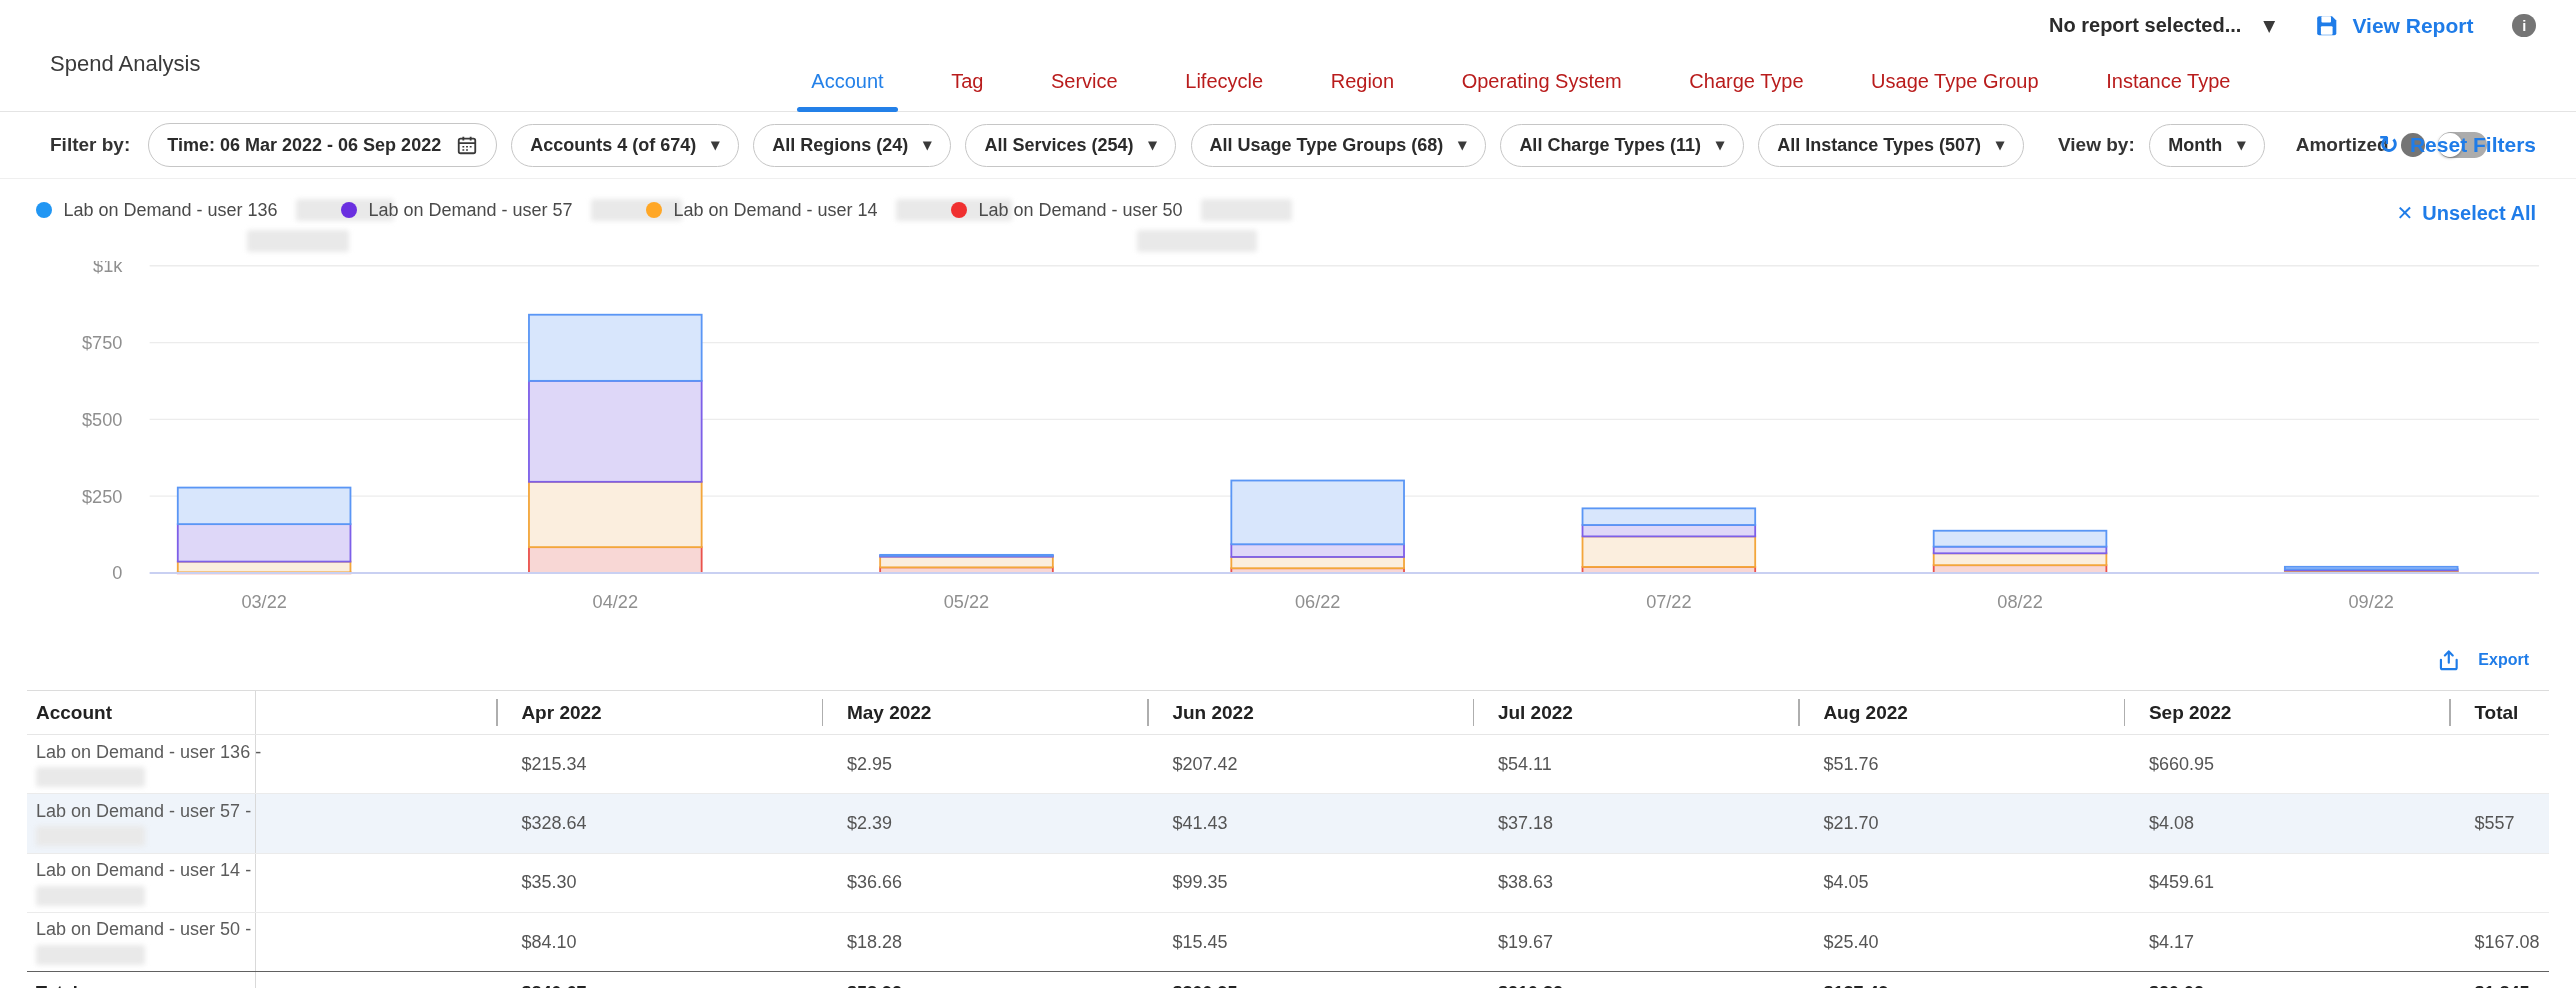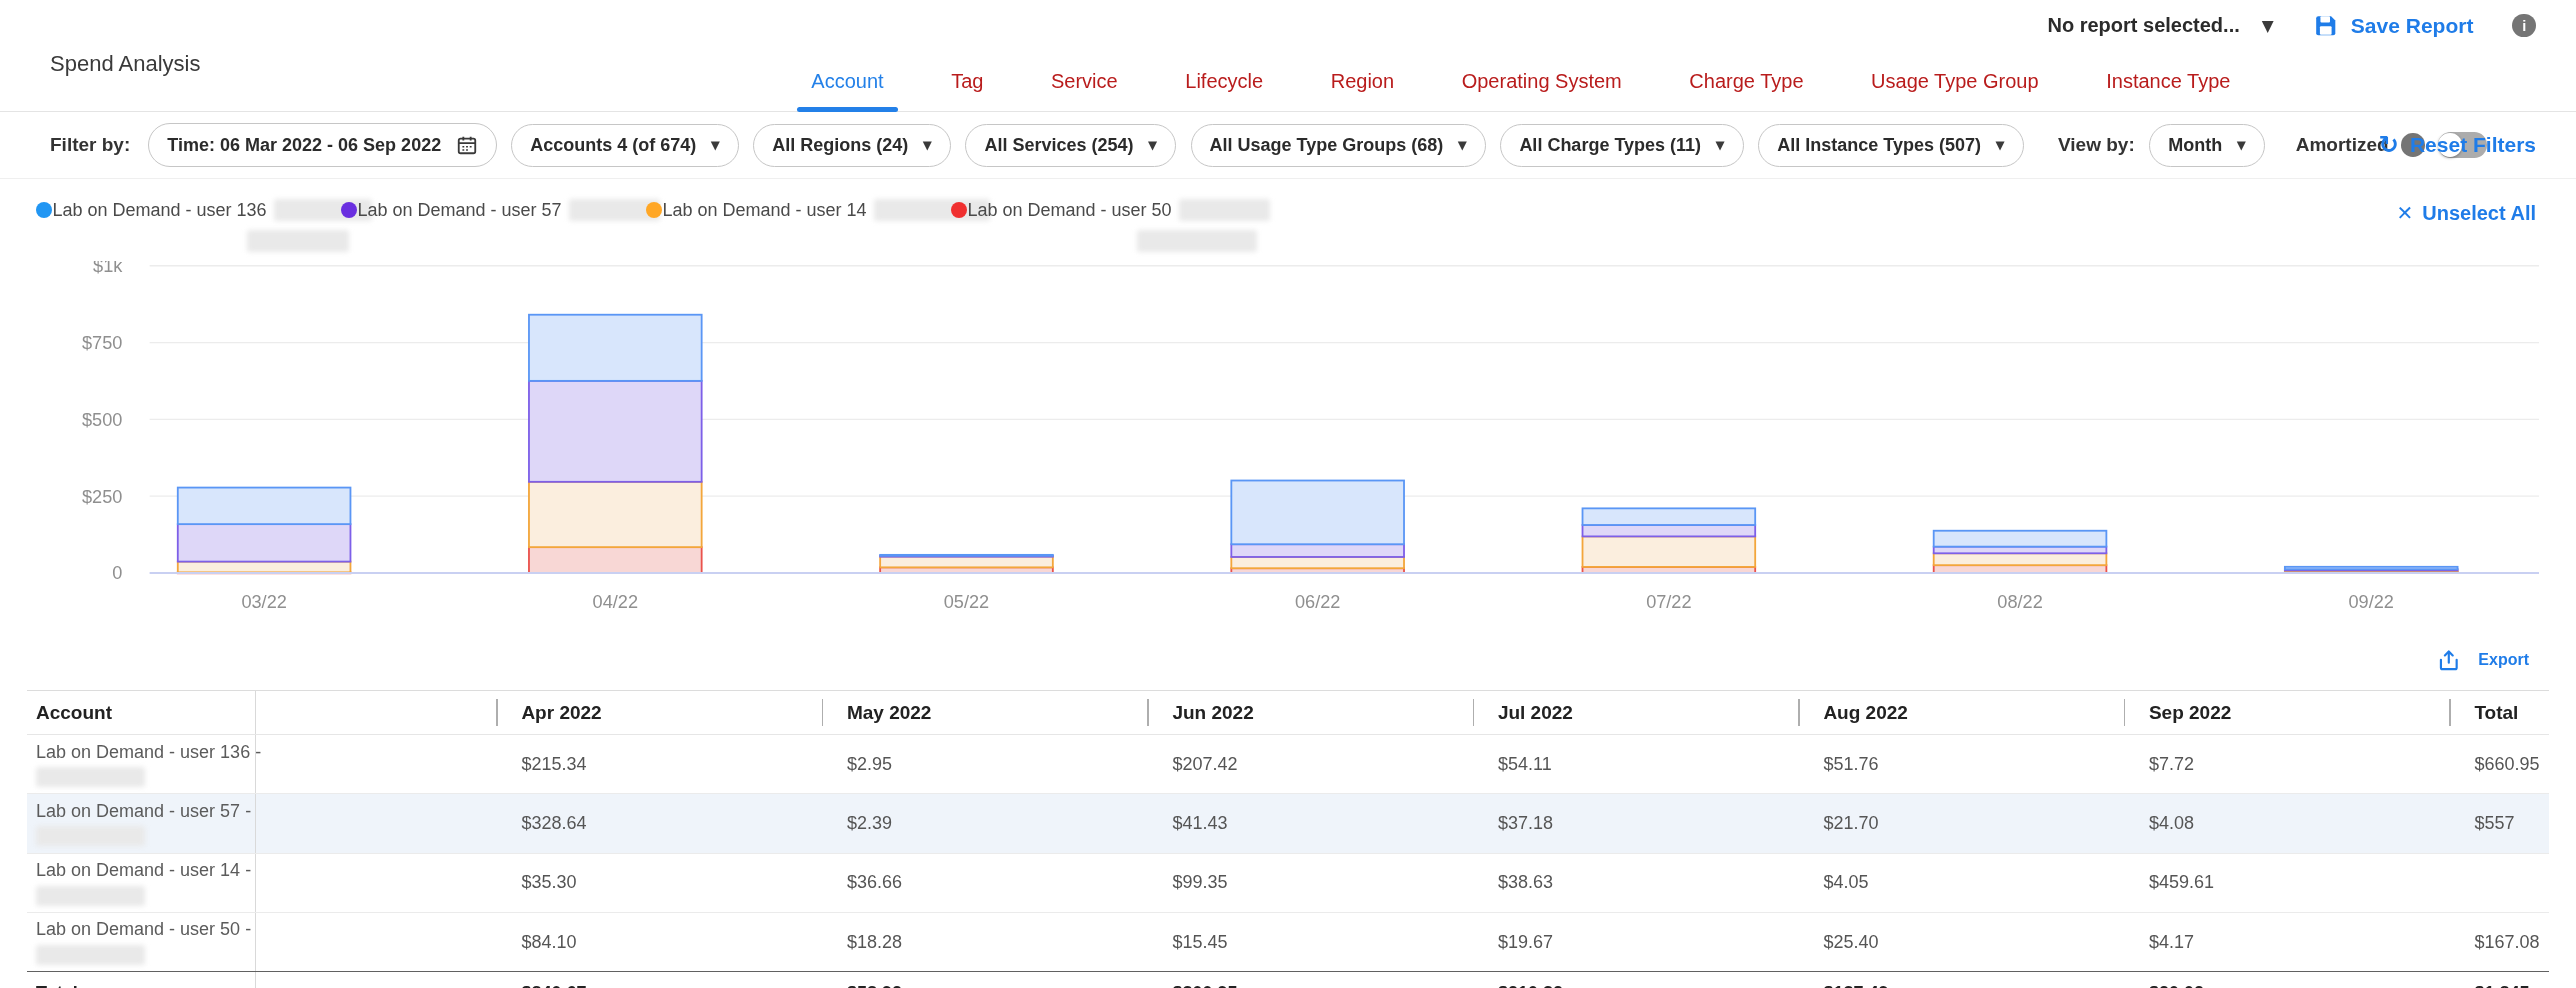--- a/index.html
+++ b/index.html
@@ -32,21 +32,21 @@
   .pill .caret { font-size: 11.8px; }
   .picon { display: flex; align-items: center; }
   .viewby-label { font-size: 19px; font-weight: 700; margin-left: 20px; white-space: nowrap; }
   .amortized { display: flex; align-items: center; gap: 12.7px; margin-left: 16.4px; font-size: 19px; font-weight: 700; white-space: nowrap; }
   .toggle { width: 49px; height: 25.5px; border-radius: 12.7px; background: #acacac; position: relative; cursor: pointer; }
   .knob { position: absolute; left: 0.9px; top: 0.9px; width: 23.6px; height: 23.6px; border-radius: 50%; background: #fff; box-shadow: 0 0.9px 2.7px rgba(0,0,0,.35); }
   .reset { position: absolute; right: 40px; display: flex; align-items: center; gap: 11px; color: #1f7ce8; font-size: 21px; font-weight: 700; cursor: pointer; }
   .reset .ricon { font-family: "DejaVu Sans", sans-serif; font-size: 24.5px; font-weight: 700; line-height: 1; }
   
   .legend-row { position: relative; height: 82px; padding: 20px 36px 0; display: flex; }
-  .legend-item { position: relative; width: 305px; display: flex; align-items: flex-start; cursor: pointer; }
+  .legend-item { position: relative; width: 305px; display: flex; align-items: flex-start; gap: 11px; cursor: pointer; }
   .dot { width: 16.4px; height: 16.4px; border-radius: 50%; margin-top: 2.7px; flex: none; }
   .legend-label { font-size: 18px; color: #4a4a4a; line-height: 22px; white-space: nowrap; }
   .redact { background: #e9e9e9; border-radius: 2.7px; filter: blur(2.7px); display: inline-block; }
   .redact.after { height: 22px; margin-left: 7.3px; flex: none; }
   .redact.below { position: absolute; top: 31px; height: 22px; }
   .unselect { position: absolute; right: 40px; top: 22px; color: #1f7ce8; font-size: 20px; font-weight: 700; display: flex; gap: 9px; align-items: center; cursor: pointer; }
   .xicon { font-family: "DejaVu Sans", sans-serif; font-size: 20px; }
   
   .chart-wrap { margin: 0 36px; height: 364px; }
   .chart-wrap svg { display: block; }
@@ -82,21 +82,21 @@
     <span class="caret">▼</span>
   </div>
   <div class="save-btn">
     <span class="picon">
       <svg width="25.5" height="25.5" viewBox="0 0 24 24">
           <path d="M3 5a2 2 0 0 1 2-2h12l4 4v12a2 2 0 0 1-2 2H5a2 2 0 0 1-2-2z" fill="#1f7ce8"></path>
           <rect x="7" y="3" width="9" height="6" rx="1" fill="#fff"></rect>
           <rect x="6.5" y="12.5" width="11" height="8" rx="1" fill="#fff"></rect>
         </svg>
     </span>
-    <span>Save Report</span>
+    <span>View Report</span>
   </div>
   <div class="info-dot">i</div>
 </div>
 
 <div class="header-row">
   <div class="page-title">Spend Analysis</div>
   <div class="tab-bar">
       <div class="tab active">Account</div>
       <div class="tab">Tag</div>
       <div class="tab">Service</div>
@@ -275,21 +275,20 @@
       <div class="cell acct">
         <div class="line1">Lab on Demand - user 136 -</div>
         <div class="redact acct-redact"></div>
       </div>
       <div class="cell sp"></div>
       <div class="cell val">$215.34</div>
       <div class="cell val">$2.95</div>
       <div class="cell val">$207.42</div>
       <div class="cell val">$54.11</div>
       <div class="cell val">$51.76</div>
-      <div class="cell val">$7.72</div>
       <div class="cell val">$660.95</div>
     </div>
     <div class="trow tbody striped">
       <div class="cell acct">
         <div class="line1">Lab on Demand - user 57 -</div>
         <div class="redact acct-redact"></div>
       </div>
       <div class="cell sp"></div>
       <div class="cell val">$328.64</div>
       <div class="cell val">$2.39</div>

